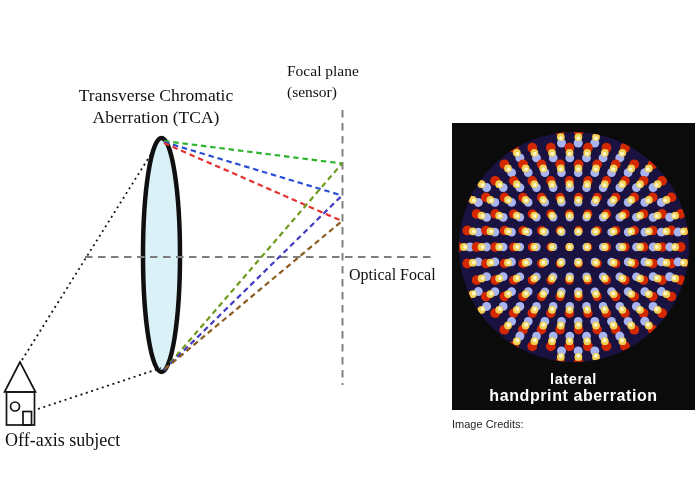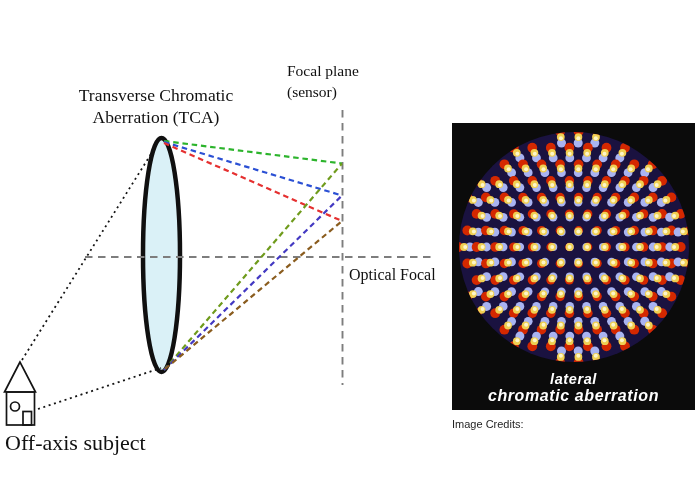--- a/index.html
+++ b/index.html
@@ -4,26 +4,26 @@
 <style>
   html,body{margin:0;padding:0;background:#ffffff;}
   .canvas{position:relative;width:700px;height:495px;background:#ffffff;overflow:hidden;
           font-family:"Liberation Serif","DejaVu Serif",serif;color:#111;}
   .canvas svg.diagram{position:absolute;left:0;top:0;}
   .label{position:absolute;white-space:nowrap;}
   .title{left:36px;top:84px;width:240px;text-align:center;font-weight:normal;
          font-size:17.5px;line-height:22px;white-space:normal;}
   .focal{left:287px;top:61px;width:116px;text-align:left;font-size:15.5px;line-height:20.5px;white-space:normal;}
   .optaxes{left:349px;top:266px;font-size:16px;}
-  .subject{left:5px;top:430px;font-size:22px;}
+  .subject{left:5px;top:430px;font-size:18px;}
   .panel{position:absolute;left:452px;top:123px;width:243px;height:287px;}
   .panel svg{position:absolute;left:0;top:0;}
   .caption{position:absolute;left:0;right:0;top:249px;text-align:center;color:#ffffff;
            font-family:"Liberation Sans","DejaVu Sans",sans-serif;
-           font-weight:bold;font-style:italic;letter-spacing:0.6px;}
+           font-weight:bold;letter-spacing:0.6px;}
   .caption .c1{font-size:14.5px;line-height:15px;}
   .caption .c2{font-size:16px;line-height:17px;}
   .credits{position:absolute;left:452px;top:417px;color:#1f1f1f;
            font-family:"Liberation Sans","DejaVu Sans",sans-serif;
            font-size:11px;line-height:15.5px;}
 </style>
 </head>
 <body>
 
 <div class="canvas">
@@ -664,21 +664,21 @@
           <circle cx="126.4" cy="233.9" r="3.9" fill="#f0cf52"></circle>
           <circle cx="126.4" cy="232.7" r="2.0" fill="#fdf6c8"></circle>
           <circle cx="145.2" cy="239.8" r="5.0" fill="#d42800"></circle>
           <circle cx="142.8" cy="228.0" r="4.5" fill="#a9b4f2"></circle>
           <circle cx="144.0" cy="233.9" r="3.9" fill="#f0cf52"></circle>
           <circle cx="143.8" cy="232.7" r="2.0" fill="#fdf6c8"></circle>
         </g>
     </svg>
     <div class="caption">
       <div class="c1">lateral</div>
-      <div class="c2">chromatic aberration</div>
+      <div class="c2">handprint aberration</div>
     </div>
   </div>
 
   <div class="credits">
     <div>Image Credits:</div>
   </div>
 
 </div>
 
 </body></html>

